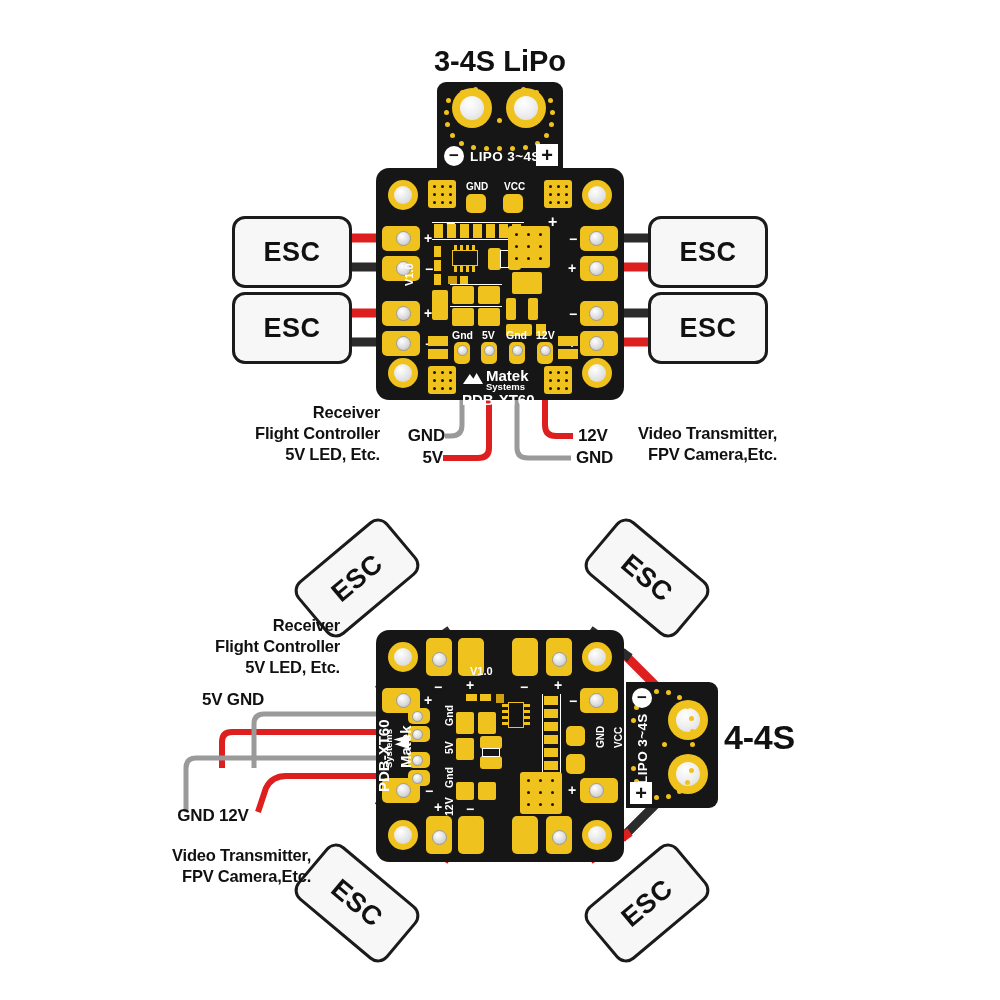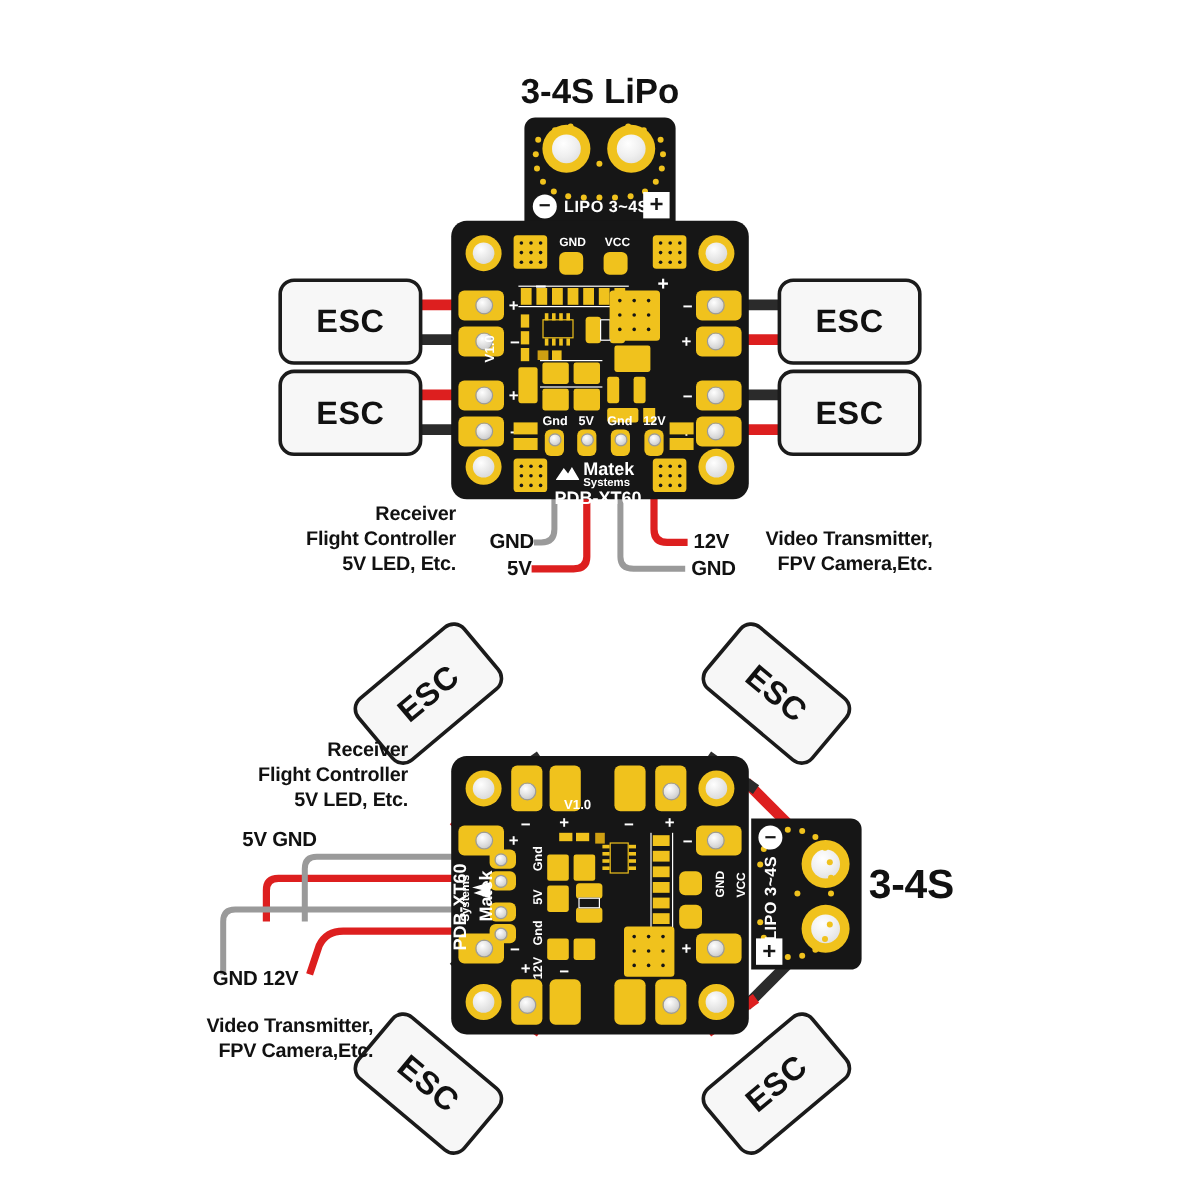--- a/index.html
+++ b/index.html
@@ -92,21 +92,21 @@
   .matek-logo{
     position:absolute;background:#ffffff;
     clip-path:polygon(0% 100%,34% 28%,52% 62%,68% 22%,100% 100%);
   }
 </style>
 </head>
 <body>
 
 <div class="stage">
 
-  <div class="abs" style="left:0;top:16px;width:876px;height:500px;">
+  <div class="abs" style="left:0;top:0;width:876px;height:500px;">
 
     <div class="lbl title-lipo c" style="left:380px;top:44px;width:240px;">3-4S LiPo</div>
 
     <svg class="wires" width="1000" height="500">
 
       <line x1="345" y1="238" x2="400" y2="238" stroke="#dd1f1f" stroke-width="9"></line>
       <line x1="345" y1="267" x2="400" y2="267" stroke="#2b2b2b" stroke-width="9"></line>
 
       <line x1="345" y1="313" x2="400" y2="313" stroke="#dd1f1f" stroke-width="9"></line>
       <line x1="345" y1="342" x2="400" y2="342" stroke="#2b2b2b" stroke-width="9"></line>
@@ -583,16 +583,16 @@
 
     <div class="lbl grp r" style="left:100px;top:116px;width:240px;">Receiver</div>
     <div class="lbl grp r" style="left:100px;top:137px;width:240px;">Flight Controller</div>
     <div class="lbl grp r" style="left:100px;top:158px;width:240px;">5V LED, Etc.</div>
     <div class="lbl pinlbl c" style="left:178px;top:190px;width:110px;">5V GND</div>
 
     <div class="lbl pinlbl c" style="left:158px;top:306px;width:110px;">GND 12V</div>
     <div class="lbl grp l" style="left:172px;top:346px;width:260px;">Video Transmitter,</div>
     <div class="lbl grp l" style="left:182px;top:367px;width:260px;">FPV Camera,Etc.</div>
 
-    <div class="lbl big-lipo l" style="left:724px;top:218px;width:200px;">3-4S</div>
+    <div class="lbl big-lipo l" style="left:724px;top:218px;width:200px;">4-4S</div>
   </div>
 
 </div>
 
 </body></html>

